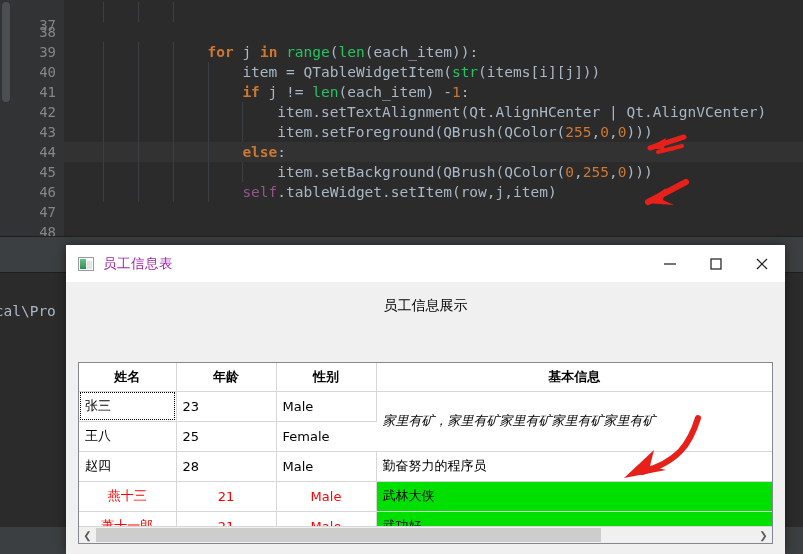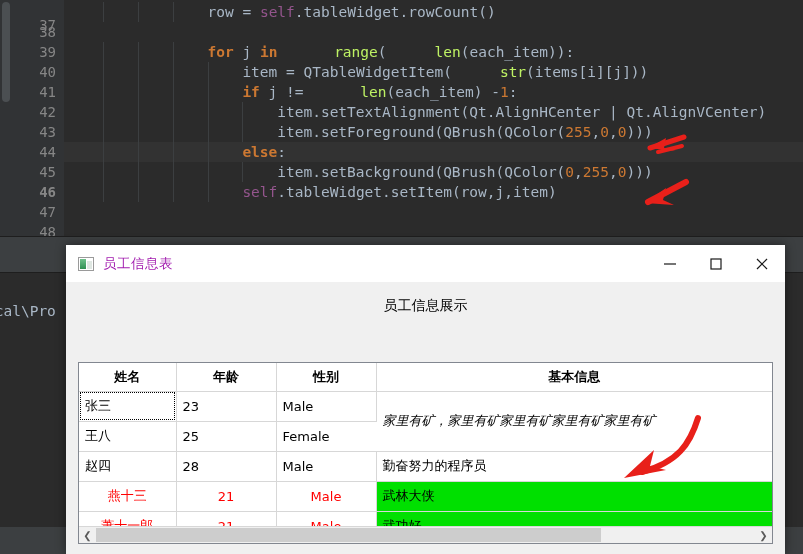--- a/index.html
+++ b/index.html
@@ -43,21 +43,21 @@
     font-family: "DejaVu Sans Mono", monospace;
     font-size: 14.5px;
     color: #a9b7c6;
   }
   .codeline.current { background: #323232; }
   .indent-guide {
     position: absolute; top: 0; width: 1px; height: 20px; background: #3c3f41;
   }
   .kw   { color: #cc7832; font-weight: bold; }
   .self { color: #94558d; }
-  .fn   { color: #bef264; margin-left: 48px; }
+  .fn   { color: #22c55e; }
   .num  { color: #cc7832; }
   .pl   { color: #a9b7c6; }
 
   
   #ide-divider {
     position: absolute; left: 0; top: 236px; width: 100%; height: 1px;
     background: #1e1e1e;
   }
   #ide-lower-strip {
     position: absolute; left: 0; top: 237px; width: 100%; height: 35px;
@@ -206,28 +206,28 @@
   <div id="gutter">
       <div class="lineno" style="top: 15px;">37</div>
       <div class="lineno" style="top: 22px;">38</div>
       <div class="lineno" style="top: 42px;">39</div>
       <div class="lineno" style="top: 62px;">40</div>
       <div class="lineno" style="top: 82px;">41</div>
       <div class="lineno" style="top: 102px;">42</div>
       <div class="lineno" style="top: 122px;">43</div>
       <div class="lineno" style="top: 142px;">44</div>
       <div class="lineno" style="top: 162px;">45</div>
-      <div class="lineno" style="top: 182px; font-weight: bold;">46</div>
+      <div class="lineno" style="top: 182px;">46</div>
       <div class="lineno" style="top: 202px;">47</div>
       <div class="lineno" style="top: 222px;">48</div>
       <div class="lineno" style="top: 242px;">49</div>
     </div>
 
   <div id="code-area">
-      <div class="codeline" style="top: 2px;"><div class="indent-guide" style="left: 38.88px;"></div><div class="indent-guide" style="left: 73.76px;"></div><div class="indent-guide" style="left: 108.64px;"></div><span style="position: absolute; left: 143.52px;"><span class="pl">row = </span><span class="self">self</span><span class="pl">.tableWidget.rowCount()</span></span></div>
+      <div class="codeline" style="top: 2px;"><div class="indent-guide" style="left: 38.88px;"></div><div class="indent-guide" style="left: 73.76px;"></div><div class="indent-guide" style="left: 108.64px;"></div></div>
       <div class="codeline" style="top: 42px;"><div class="indent-guide" style="left: 38.88px;"></div><div class="indent-guide" style="left: 73.76px;"></div><div class="indent-guide" style="left: 108.64px;"></div><span style="position: absolute; left: 143.52px;"><span class="kw">for</span><span class="pl"> j </span><span class="kw">in</span><span class="pl"> </span><span class="fn">range</span><span class="pl">(</span><span class="fn">len</span><span class="pl">(each_item)):</span></span></div>
       <div class="codeline" style="top: 62px;"><div class="indent-guide" style="left: 38.88px;"></div><div class="indent-guide" style="left: 73.76px;"></div><div class="indent-guide" style="left: 108.64px;"></div><div class="indent-guide" style="left: 143.52px;"></div><span style="position: absolute; left: 178.4px;"><span class="pl">item = QTableWidgetItem(</span><span class="fn">str</span><span class="pl">(items[i][j]))</span></span></div>
       <div class="codeline" style="top: 82px;"><div class="indent-guide" style="left: 38.88px;"></div><div class="indent-guide" style="left: 73.76px;"></div><div class="indent-guide" style="left: 108.64px;"></div><div class="indent-guide" style="left: 143.52px;"></div><span style="position: absolute; left: 178.4px;"><span class="kw">if</span><span class="pl"> j != </span><span class="fn">len</span><span class="pl">(each_item) -</span><span class="num">1</span><span class="pl">:</span></span></div>
       <div class="codeline" style="top: 102px;"><div class="indent-guide" style="left: 38.88px;"></div><div class="indent-guide" style="left: 73.76px;"></div><div class="indent-guide" style="left: 108.64px;"></div><div class="indent-guide" style="left: 143.52px;"></div><div class="indent-guide" style="left: 178.4px;"></div><span style="position: absolute; left: 213.28px;"><span class="pl">item.setTextAlignment(Qt.AlignHCenter | Qt.AlignVCenter)</span></span></div>
       <div class="codeline" style="top: 122px;"><div class="indent-guide" style="left: 38.88px;"></div><div class="indent-guide" style="left: 73.76px;"></div><div class="indent-guide" style="left: 108.64px;"></div><div class="indent-guide" style="left: 143.52px;"></div><div class="indent-guide" style="left: 178.4px;"></div><span style="position: absolute; left: 213.28px;"><span class="pl">item.setForeground(QBrush(QColor(</span><span class="num">255</span><span class="pl">,</span><span class="num">0</span><span class="pl">,</span><span class="num">0</span><span class="pl">)))</span></span></div>
       <div class="codeline current" style="top: 142px;"><div class="indent-guide" style="left: 38.88px;"></div><div class="indent-guide" style="left: 73.76px;"></div><div class="indent-guide" style="left: 108.64px;"></div><div class="indent-guide" style="left: 143.52px;"></div><span style="position: absolute; left: 178.4px;"><span class="kw">else</span><span class="pl">:</span></span></div>
       <div class="codeline" style="top: 162px;"><div class="indent-guide" style="left: 38.88px;"></div><div class="indent-guide" style="left: 73.76px;"></div><div class="indent-guide" style="left: 108.64px;"></div><div class="indent-guide" style="left: 143.52px;"></div><div class="indent-guide" style="left: 178.4px;"></div><span style="position: absolute; left: 213.28px;"><span class="pl">item.setBackground(QBrush(QColor(</span><span class="num">0</span><span class="pl">,</span><span class="num">255</span><span class="pl">,</span><span class="num">0</span><span class="pl">)))</span></span></div>
       <div class="codeline" style="top: 182px;"><div class="indent-guide" style="left: 38.88px;"></div><div class="indent-guide" style="left: 73.76px;"></div><div class="indent-guide" style="left: 108.64px;"></div><div class="indent-guide" style="left: 143.52px;"></div><span style="position: absolute; left: 178.4px;"><span class="self">self</span><span class="pl">.tableWidget.setItem(row,j,item)</span></span></div>
       <div class="codeline" style="top: 202px;"><span style="position: absolute; left: 4px;"></span></div>
       <div class="codeline" style="top: 222px;"><span style="position: absolute; left: 4px;"></span></div>

